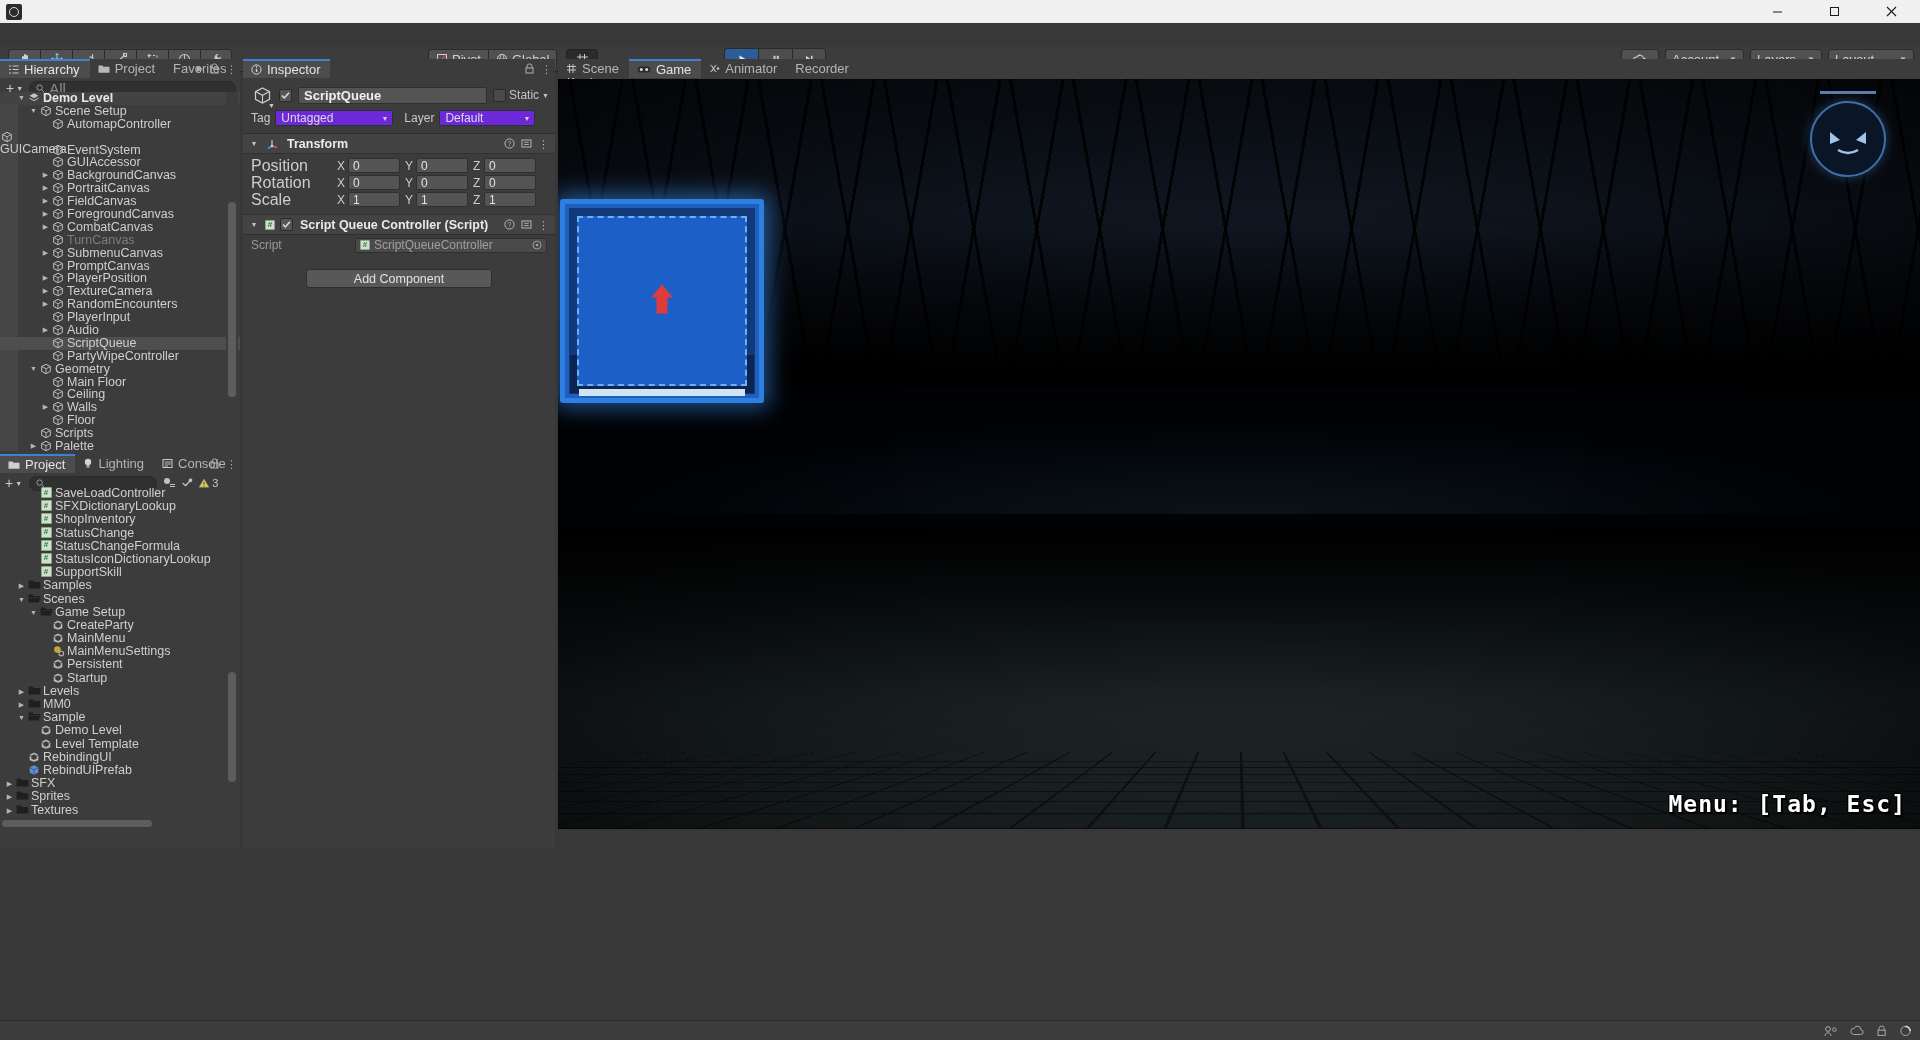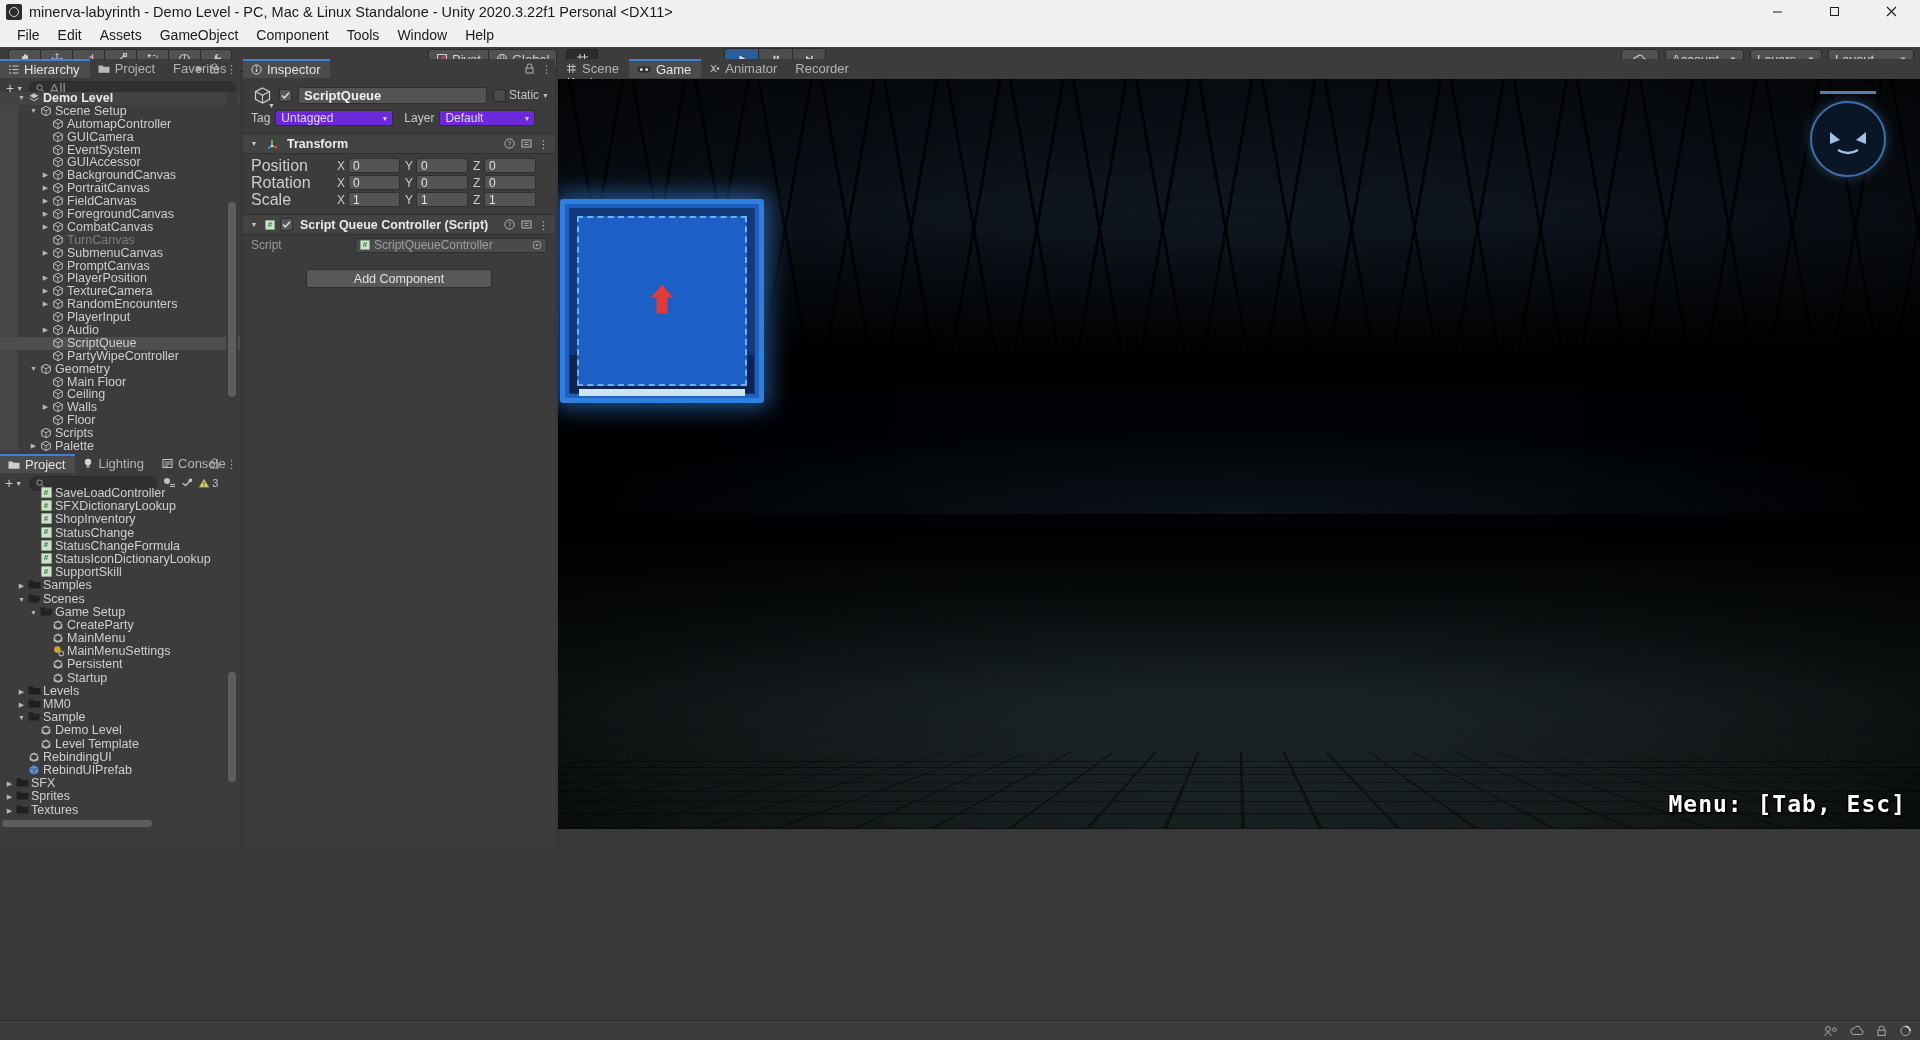--- a/index.html
+++ b/index.html
@@ -323,51 +323,40 @@
   .hthumb { position: absolute; top: 2px; height: 7px; background: #5d5d5d; border-radius: 4px; }
   .clipbox { position: absolute; overflow: hidden; }
 </style>
 </head>
 <body>
 
 <div class="app">
 
   <div class="titlebar">
     <div class="titlebar-icon"></div>
-    <div class="titlebar-text">minerva-labyrinth - Demo Level - PC, Mac &amp; Linux Standalone - Unity 2020.3.22f1 Personal &lt;DX11&gt;</div>
     <div class="win-controls">
       <div class="win-btn">
         <svg width="11" height="11" viewBox="0 0 11 11">
             <line x1="1" y1="6" x2="10" y2="6" stroke="#1a1a1a" stroke-width="1"></line>
           </svg>
       </div>
       <div class="win-btn">
         <svg width="11" height="11" viewBox="0 0 11 11">
             <rect x="1.5" y="1.5" width="8" height="8" fill="none" stroke="#1a1a1a" stroke-width="1"></rect>
           </svg>
       </div>
       <div class="win-btn close">
         <svg width="11" height="11" viewBox="0 0 11 11">
             <line x1="1" y1="1" x2="10" y2="10" stroke="#1a1a1a" stroke-width="1.1"></line>
             <line x1="10" y1="1" x2="1" y2="10" stroke="#1a1a1a" stroke-width="1.1"></line>
           </svg>
       </div>
     </div>
   </div>
 
-  <div class="menubar">
-    <div class="menu-item">File</div>
-    <div class="menu-item">Edit</div>
-    <div class="menu-item">Assets</div>
-    <div class="menu-item">GameObject</div>
-    <div class="menu-item">Component</div>
-    <div class="menu-item">Tools</div>
-    <div class="menu-item">Window</div>
-    <div class="menu-item">Help</div>
-  </div>
 
   <div class="toolbar">
     <div style="width:8px"></div>
     <div class="tb-group">
       <div class="tb-btn">
         <svg width="14" height="14" viewBox="0 0 14 14">
             <path d="M4 10V5a1 1 0 012 0v3V3a1 1 0 012 0v5V4a1 1 0 012 0v6c0 2-1.5 3-3 3H6l-2.5-3 .5-1z" fill="#d0d0d0"></path>
           </svg>
       </div>
       <div class="tb-btn">
@@ -544,21 +533,21 @@
               <span style="width: 40px; flex: 0 0 auto;"></span>
               <span class="tw"></span>
               <span class="ticon">
                 <svg width="12" height="12" viewBox="0 0 12 12">
                   <path d="M6 1.3l4.3 2.2v4.9L6 10.7 1.7 8.4V3.5z" fill="none" stroke="#c2c2c2" stroke-width="1"></path>
                   <path d="M1.7 3.5L6 5.8l4.3-2.3M6 5.8v4.9" stroke="#c2c2c2" stroke-width=".85" fill="none"></path>
                 </svg>
               </span>
               <span>AutomapController</span>
             </div>
-            <div class="trow" style="height: 12.9px; line-height: 12.9px;">
+            <div class="trow" style="height: 12.9px; line-height: 12.9px; flex-direction: column;">
               <span style="width: 40px; flex: 0 0 auto;"></span>
               <span class="tw"></span>
               <span class="ticon">
                 <svg width="12" height="12" viewBox="0 0 12 12">
                   <path d="M6 1.3l4.3 2.2v4.9L6 10.7 1.7 8.4V3.5z" fill="none" stroke="#c2c2c2" stroke-width="1"></path>
                   <path d="M1.7 3.5L6 5.8l4.3-2.3M6 5.8v4.9" stroke="#c2c2c2" stroke-width=".85" fill="none"></path>
                 </svg>
               </span>
               <span>GUICamera</span>
             </div>

